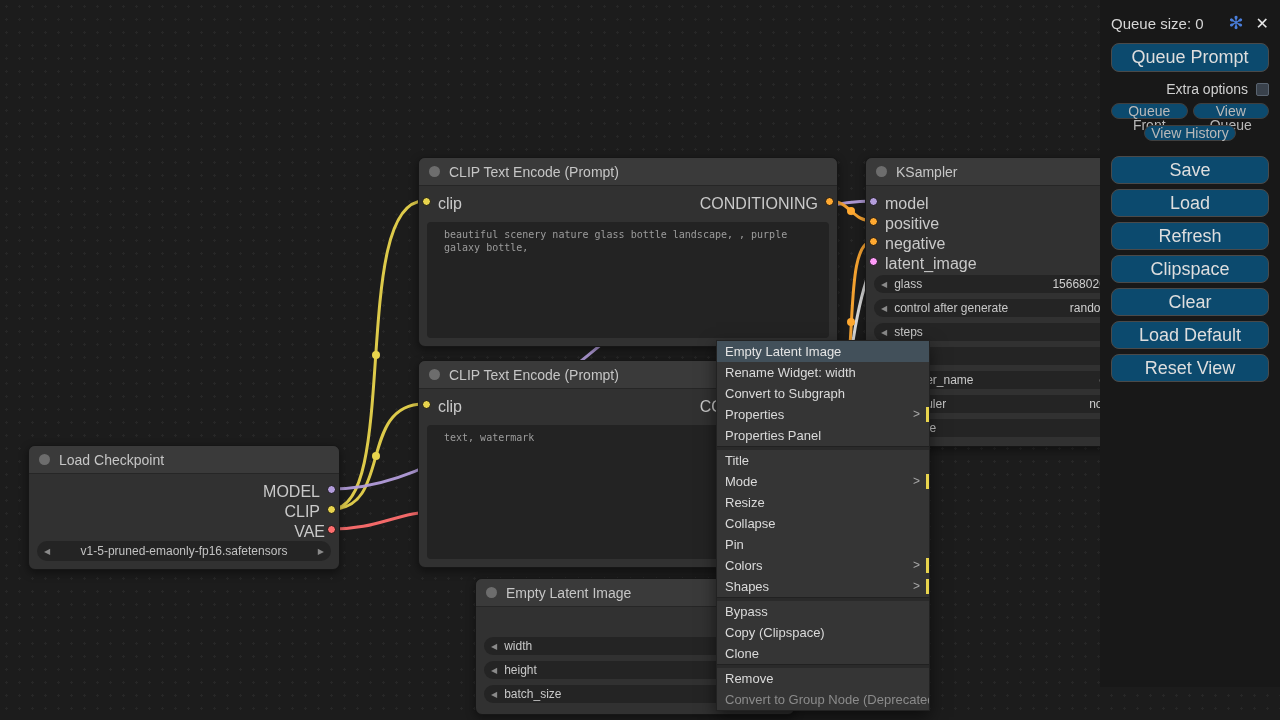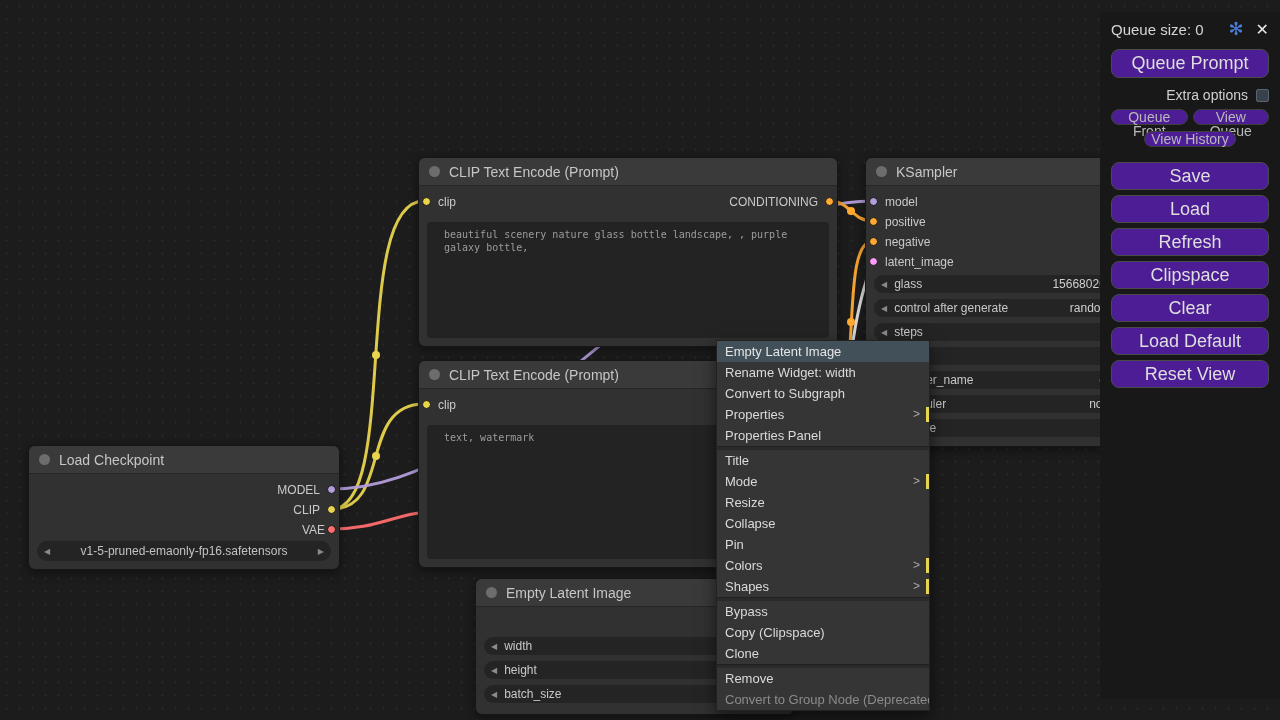--- a/index.html
+++ b/index.html
@@ -22,21 +22,21 @@
     background:#313131; border:1px solid #161616; border-radius:7px;
     box-shadow:0 3px 10px rgba(0,0,0,.45);
   }
   .node-title {
     height:28px; background:#3a3a3a; border-radius:6px 6px 0 0;
     display:flex; align-items:center; gap:9px; padding:0 10px;
     color:#c6c6c6; font-size:14px; border-bottom:1px solid #262626;
   }
   .collapse-dot { width:11px; height:11px; border-radius:50%; background:#6d6d6d; flex:0 0 auto; }
   .slot-dot { position:absolute; width:9px; height:9px; border-radius:50%; border:1px solid #141414; }
-  .slot-label { position:absolute; font-size:12px; color:#c9c9c9; white-space:nowrap; }
+  .slot-label { position:absolute; font-size:16px; color:#c9c9c9; white-space:nowrap; }
   .node-text {
     position:absolute; background:#232323; border-radius:4px;
     color:#9c9c9c; font-family:"DejaVu Sans Mono", monospace;
     font-size:10px; line-height:13px; padding:6px 17px; white-space:pre-wrap; overflow:hidden;
   }
   .widget {
     position:absolute; left:8px; right:8px; height:18px;
     background:#242424; border-radius:9px;
     display:flex; align-items:center; padding:0 7px;
     font-size:12px; color:#c8c8c8; white-space:nowrap; overflow:hidden;
@@ -55,29 +55,29 @@
   }
   .cm-title { height:21px; line-height:21px; padding:0 8px; background:#42505a; color:#e4e4e4; }
   .cm-item { position:relative; height:21px; line-height:21px; padding:0 8px; cursor:default; white-space:nowrap; overflow:hidden; }
   .cm-item.disabled { color:#8b8b8b; }
   .cm-arrow { position:absolute; right:9px; top:0; color:#a8a8a8; font-size:12px; }
   .cm-flag { position:absolute; right:0; top:3px; width:3px; height:15px; background:#E8D44D; }
   .cm-sep { height:4px; background:#2a2a2a; border-top:1px solid #212121; }
 
   
   .sidebar {
-    position:absolute; right:0; top:12px; width:180px; height:687px; z-index:20;
-    background:#181818; padding:0 11px;
+    position:absolute; right:0; top:0; width:180px; height:687px; z-index:20;
+    background:#181818; padding:6px 11px;
   }
   .queue-row { height:34px; display:flex; align-items:center; color:#d6d6d6; font-size:15px; }
   .queue-row .spacer { flex:1; }
   .gear { color:#4a7edb; font-size:18px; margin-right:12px; }
   .closex { color:#e8e8e8; font-size:16px; }
   .btn {
-    display:block; width:100%; background:#4c1d95; color:#dedede;
+    display:block; width:100%; background:#0c4a6e; color:#dedede;
     border:1px solid #4a4a4a; border-radius:8px; text-align:center;
     font-family:"Liberation Sans", sans-serif;
   }
   .btn.big { height:29px; font-size:18px; line-height:27px; margin:3px 0 0 0; }
   .btn.stack { height:28px; font-size:18px; line-height:26px; margin-bottom:5px; }
   .extra-row { display:flex; align-items:center; justify-content:flex-end; gap:8px; margin-top:9px; font-size:14px; color:#d0d0d0; }
   .checkbox { width:13px; height:13px; background:#39414b; border:1px solid #5a6470; border-radius:2px; }
   .small-row { display:flex; gap:5px; margin-top:6px; }
   .small-row.center { justify-content:center; }
   .btn.small { height:16px; font-size:14px; line-height:14px; color:#b9b9b9; border-color:#3f3f3f; border-radius:8px; flex:1; }

